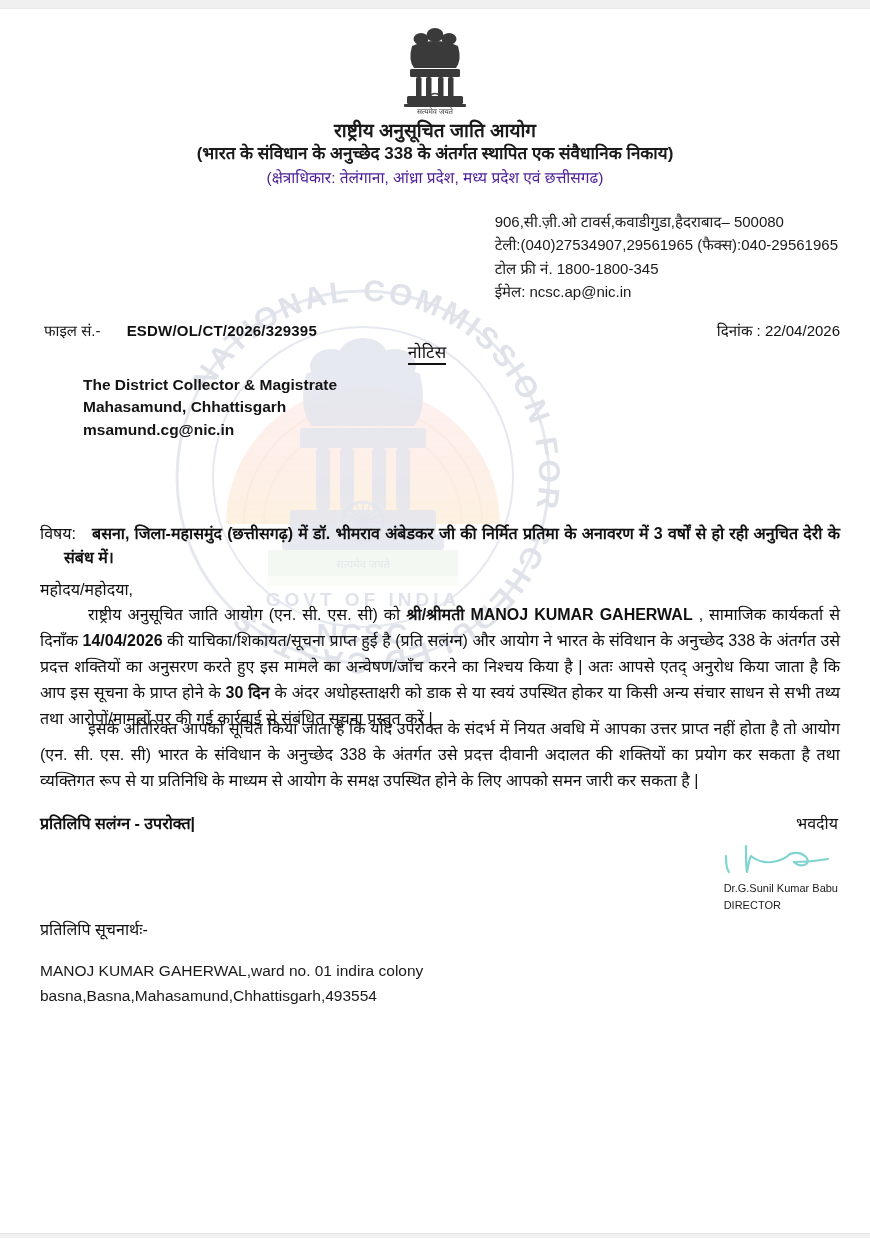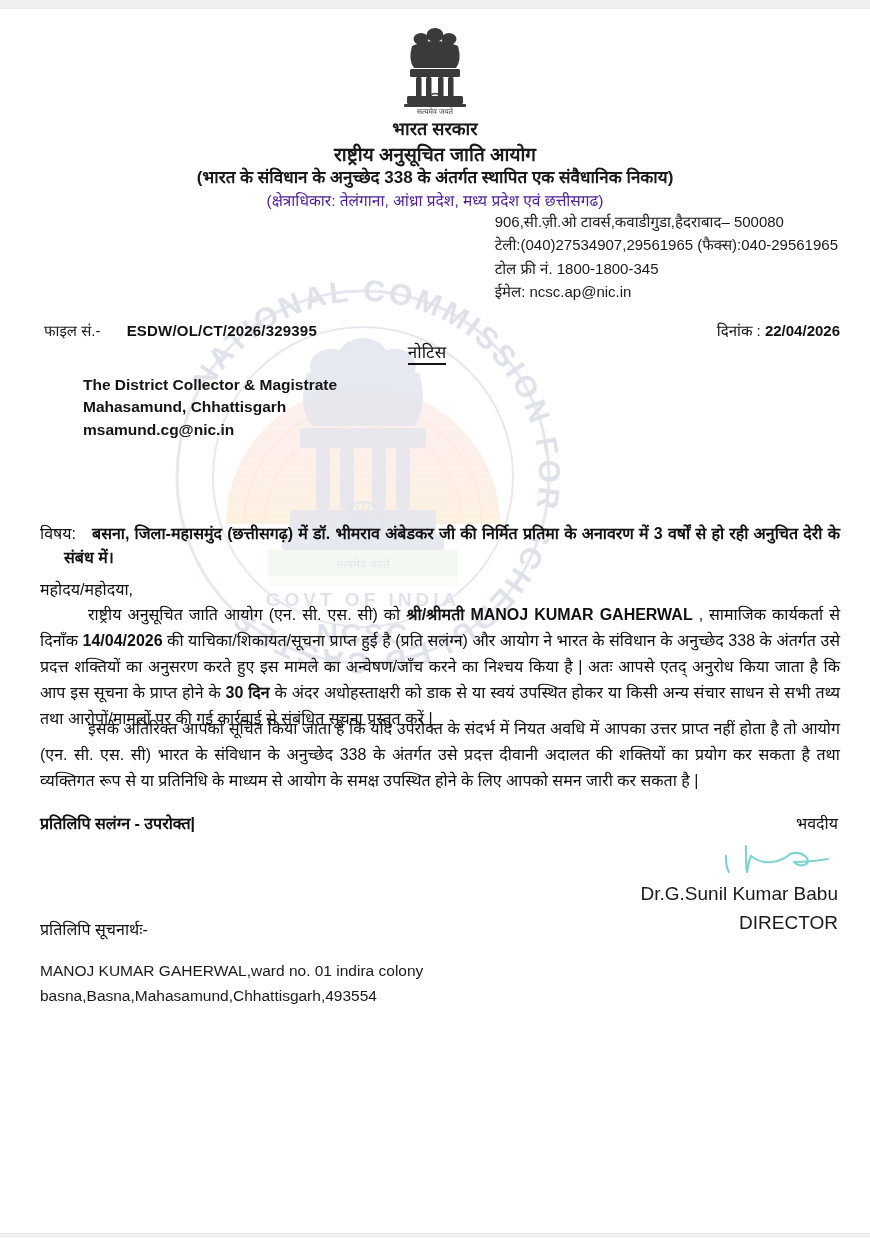--- a/index.html
+++ b/index.html
@@ -112,21 +112,21 @@
   .file-value {
     display: inline-block;
     font-weight: bold;
     margin-left: 22px;
     letter-spacing: 0.2px;
   }
   .date-block {
     float: right;
     font-size: 15px;
   }
-  .date-val { font-weight: bold; }
+  .date-val { font-weight: normal; }
 
   .notice-title {
     position: absolute;
     left: 0; right: 16px;
     top: 340px;
     text-align: center;
     font-size: 17px;
     font-weight: normal;
   }
   .notice-title span {
@@ -211,22 +211,22 @@
     right: 30px;
     top: 838px;
     width: 120px;
     height: 44px;
   }
   .sign-wrap svg { display: block; }
   .signer {
     position: absolute;
     right: 32px;
     top: 880px;
-    text-align: right;
-    font-size: 19px;
+    text-align: left;
+    font-size: 11px;
     line-height: 1.5;
     color: #1a1a1a;
   }
 
   .copy-head {
     position: absolute;
     left: 40px;
     top: 918px;
     font-size: 16px;
   }
@@ -332,21 +332,20 @@
         </g>
         <g opacity="0.95">
           <circle cx="36" cy="78" r="6.5" fill="none" stroke="#3a3a3a" stroke-width="1.4"></circle>
           <circle cx="36" cy="78" r="1.8" fill="#3a3a3a"></circle>
         </g>
         <text x="36" y="92" text-anchor="middle" font-family="'Liberation Sans', sans-serif" font-size="7.4" fill="#3a3a3a">सत्यमेव जयते</text>
       </svg>
     </div>
 
     <div class="org-head">
-      <div class="org-line1">भारत सरकार</div>
       <div class="org-line2">राष्ट्रीय अनुसूचित जाति आयोग</div>
       <div class="org-line3">(भारत के संविधान के अनुच्छेद 338 के अंतर्गत स्थापित एक संवैधानिक निकाय)</div>
       <div class="org-line4">(क्षेत्राधिकार: तेलंगाना, आंध्रा प्रदेश, मध्य प्रदेश एवं छत्तीसगढ)</div>
     </div>
 
     <div class="contact">
       <div>906,सी.ज़ी.ओ टावर्स,कवाडीगुडा,हैदराबाद– 500080</div>
       <div>टेली:(040)27534907,29561965 (फैक्स):040-29561965</div>
       <div>टोल फ्री नं. 1800-1800-345</div>
       <div>ईमेल: ncsc.ap@nic.in</div>

